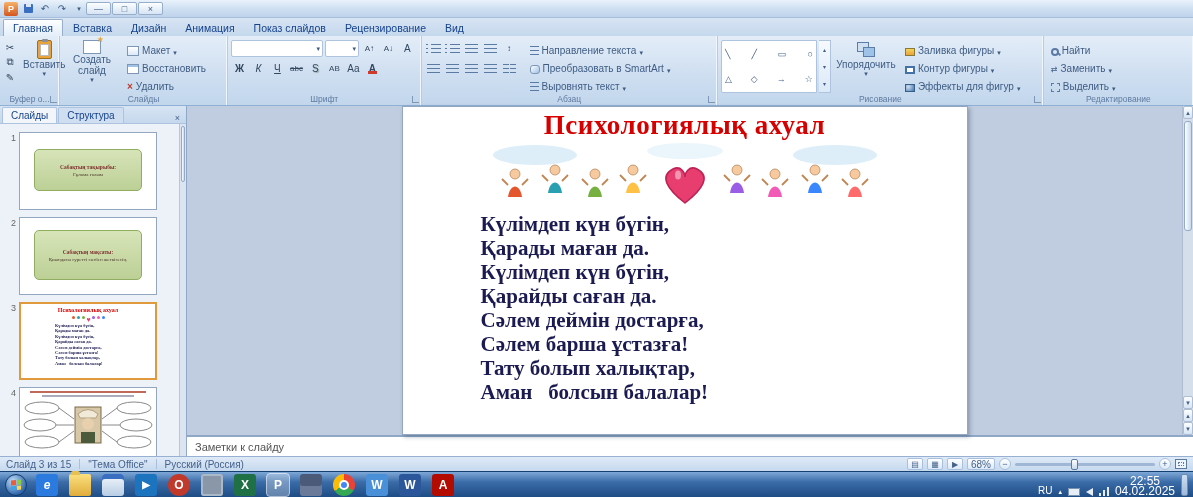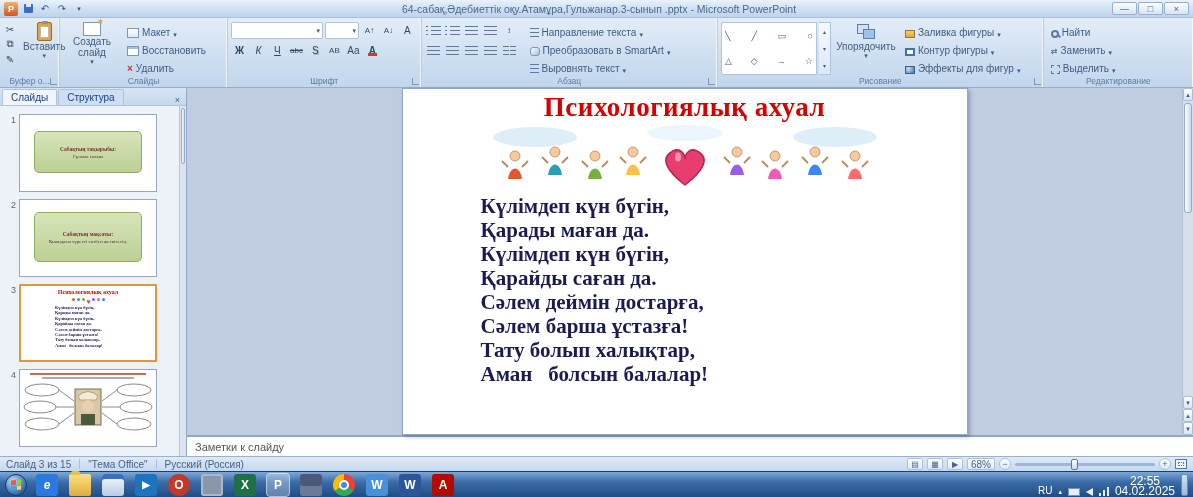--- a/index.html
+++ b/index.html
@@ -166,28 +166,36 @@
   <div class="tb">
     <div class="qat">
       <span class="qicon logo">P</span>
       <span class="qicon">
           <span class="floppy"></span>
         </span>
       <span class="qicon">↶</span>
       <span class="qicon">↷</span>
       <span class="qicon qarr">▾</span>
     </div>
-    <div class="title">64-сабақ,Әдебиеттік оқу.Атамұра,Гульжанар.3-сынып    .pptx - Microsoft PowerPoint</div>
     <div class="wbtns">
       <span class="wbtn">—</span>
       <span class="wbtn">□</span>
       <span class="wbtn">×</span>
     </div>
   </div>
 
+  <div class="rtabs">
+    <span class="rtab active">Главная</span>
+    <span class="rtab">Вставка</span>
+    <span class="rtab">Дизайн</span>
+    <span class="rtab">Анимация</span>
+    <span class="rtab">Показ слайдов</span>
+    <span class="rtab">Рецензирование</span>
+    <span class="rtab">Вид</span>
+  </div>
 
   <div class="ribbon">
 
     <div class="grp" style="width:60px">
       <div class="gbody">
         <div class="vcol" style="width:14px;padding-top:2px">
           <span class="mini" style="width:14px;height:14px">✂</span>
           <span class="mini" style="width:14px;height:14px">⧉</span>
           <span class="mini" style="width:14px;height:14px">✎</span>
         </div>

